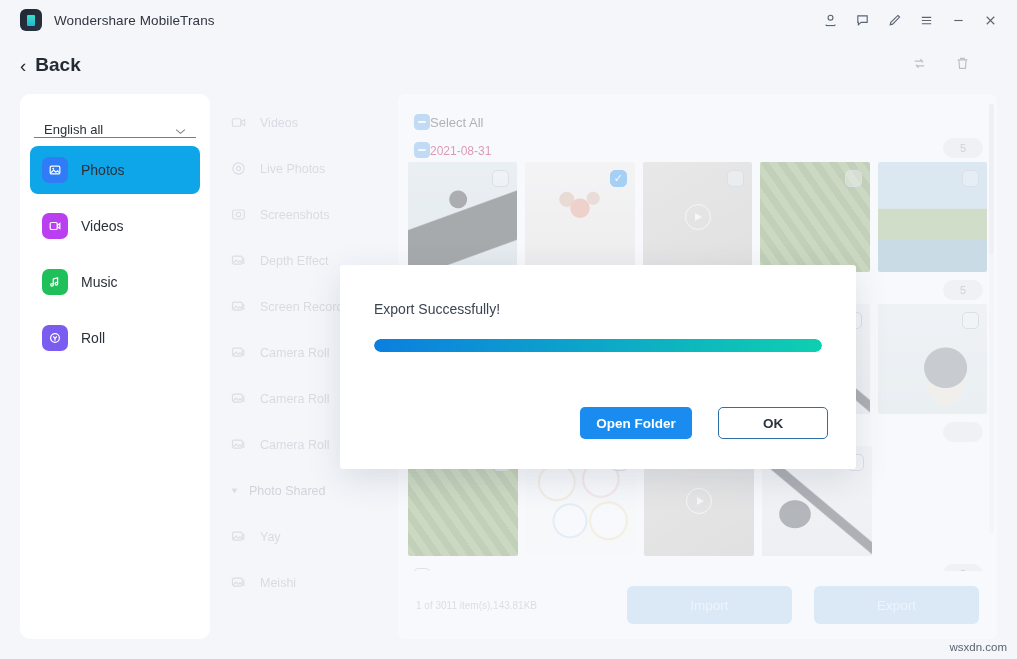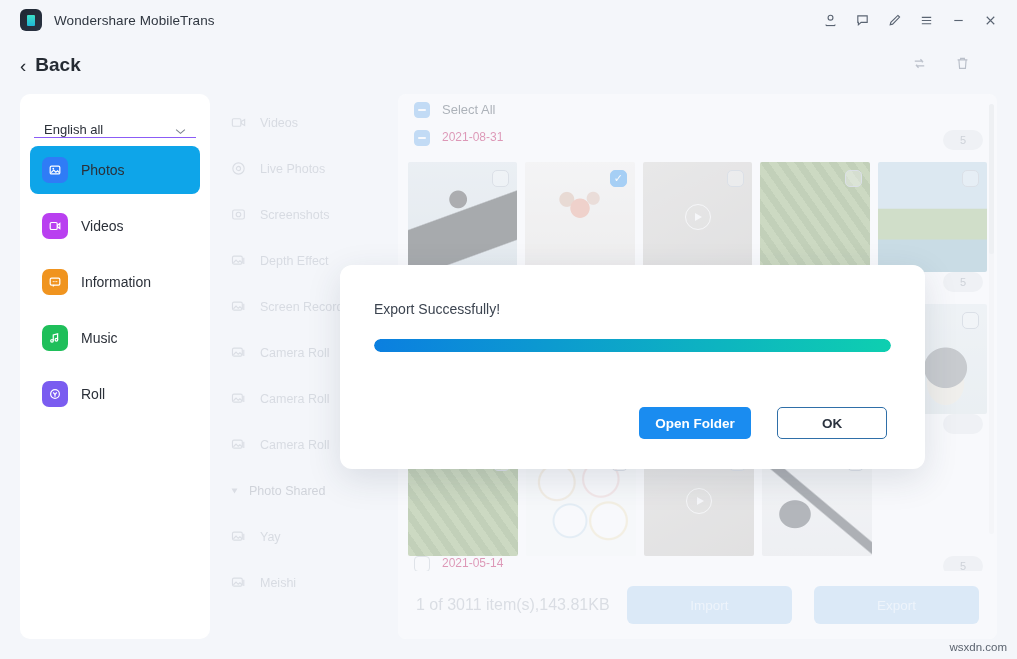--- a/index.html
+++ b/index.html
@@ -109,21 +109,21 @@
 
   
   .content {
     position: absolute; left: 398px; top: 94px;
     width: 599px; height: 545px;
     background: #fff; border-radius: 8px;
     overflow: hidden;
     opacity: .42;
   }
   .sel-head { padding: 8px 0 0 10px; }
-  .sel-row { display: flex; align-items: flex-start; gap: 12px; height: 28px; padding-left: 6px; }
+  .sel-row { display: flex; align-items: flex-end; gap: 0; height: 28px; padding-left: 6px; }
   .sel-label { font-size: 13px; color: #4b5562; }
   .date-label { font-size: 12px; color: #be185d; }
   .cb {
     width: 16px; height: 16px; border-radius: 4px; flex: 0 0 auto;
     border: 1px solid #c3cad4; background: #fff;
     display: flex; align-items: center; justify-content: center;
   }
   .cb.indet { background: #7fb8ef; border-color: #7fb8ef; }
   .cb.indet i { width: 8px; height: 2px; background: #fff; border-radius: 1px; }
   .row-badge {
@@ -193,21 +193,21 @@
 
   .grid-strip { display:flex; gap:8px; padding: 4px 10px 0 10px; }
 
   
   .footer {
     position: absolute; left: 0; bottom: 0;
     width: 599px; height: 68px;
     display: flex; align-items: center; padding: 0 18px;
     background: #fff;
   }
-  .status { font-size: 16px; color: #b7bdc6; }
+  .status { font-size: 10px; color: #b7bdc6; }
   .fbtns { margin-left: auto; display: flex; gap: 22px; }
   .fbtn {
     width: 165px; height: 38px; border-radius: 6px;
     background: #b9d8f5; color: #e7f2fd;
     display: flex; align-items: center; justify-content: center;
     font-size: 13.5px;
   }
 
   
   .scrollbar {
@@ -215,35 +215,35 @@
     width: 5px; height: 430px; border-radius: 3px; background: #f4f5f7;
   }
   .scrollbar i {
     display: block; width: 5px; height: 150px;
     border-radius: 3px; background: #e6e8eb;
   }
 
   
   .modal {
     position: absolute; left: 340px; top: 265px;
-    width: 585px; height: 204px;
-    background: #fff; border-radius: 12px;
+    width: 516px; height: 204px;
+    background: #fff; border-radius: 3px;
     box-shadow: 0 10px 34px rgba(40,55,80,.13);
     padding: 36px 34px 0 34px;
   }
   .modal-title { font-size: 14px; color: #3c4450; }
   .progress {
     margin-top: 22px;
     height: 13px; border-radius: 7px; background: #eef1f4; overflow: hidden;
   }
   .progress i {
     display: block; height: 13px; border-radius: 7px;
   }
   .modal-actions {
-    position: absolute; right: 38px; bottom: 30px;
+    position: absolute; right: 28px; bottom: 30px;
     display: flex; gap: 26px; padding-left: 15px;
   }
   .btn-primary {
     width: 112px; height: 32px; border-radius: 5px;
     background: #1a8cf0; color: #fff;
     font-size: 13.5px; font-weight: bold;
     display: flex; align-items: center; justify-content: center;
     border: none;
   }
   .btn-ghost {
@@ -349,32 +349,20 @@
         <div class="nav-item">
           <span class="nav-ico" style="background: rgb(185, 63, 240);">
             <svg width="14" height="14" viewBox="0 0 16 16" fill="none" stroke="#fff" stroke-width="1.4">
               <rect x="2.5" y="4" width="8" height="8" rx="1.5"></rect>
               <path d="M11 7l2.5-1.8v5.6L11 9z"></path>
             </svg>
           </span>
           <span class="nav-text">Videos</span>
         </div>
         <div class="nav-item">
-          <span class="nav-ico" style="background: rgb(240, 148, 31);">
-            <svg width="14" height="14" viewBox="0 0 16 16" fill="none" stroke="#fff" stroke-width="1.4">
-              <rect x="2.5" y="3.5" width="11" height="8" rx="1.5"></rect>
-              <path d="M5.5 13l1.6-1.5"></path>
-              <circle cx="6" cy="7.5" r=".7" fill="#fff" stroke="none"></circle>
-              <circle cx="8" cy="7.5" r=".7" fill="#fff" stroke="none"></circle>
-              <circle cx="10" cy="7.5" r=".7" fill="#fff" stroke="none"></circle>
-            </svg>
-          </span>
-          <span class="nav-text">Information</span>
-        </div>
-        <div class="nav-item">
           <span class="nav-ico" style="background: rgb(31, 191, 90);">
             <svg width="14" height="14" viewBox="0 0 16 16" fill="none" stroke="#fff" stroke-width="1.4">
               <path d="M6 11V4.5l5-1.2V10"></path>
               <circle cx="4.6" cy="11.2" r="1.5"></circle>
               <circle cx="9.6" cy="10" r="1.5"></circle>
             </svg>
           </span>
           <span class="nav-text">Music</span>
         </div>
         <div class="nav-item">

